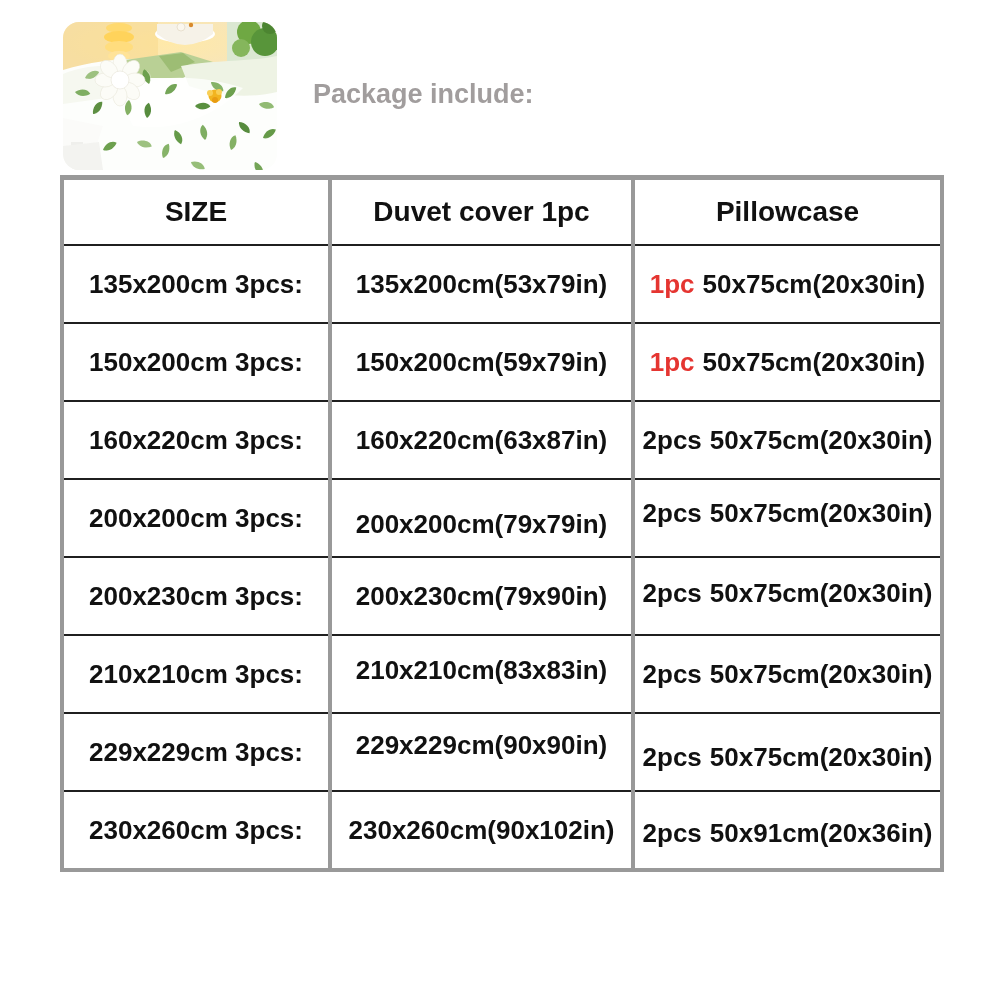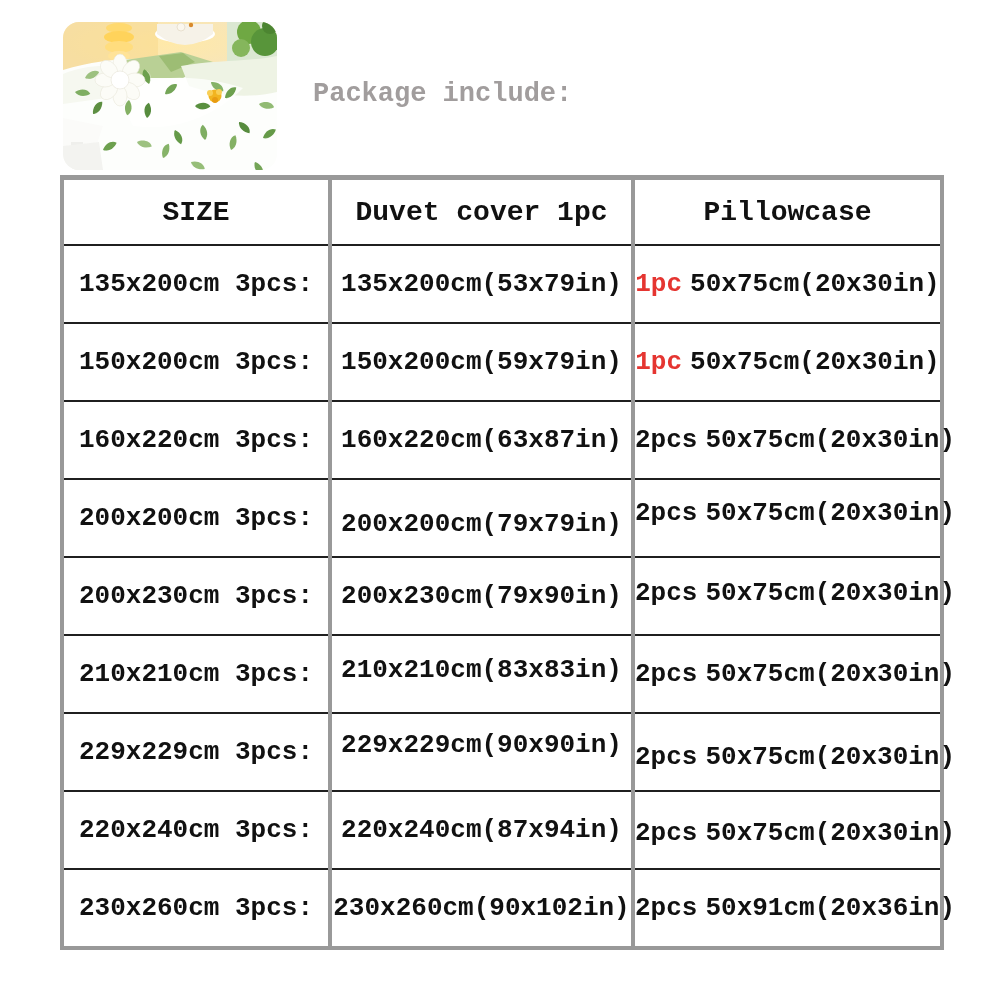--- a/index.html
+++ b/index.html
@@ -1,18 +1,18 @@
 <!DOCTYPE html>
 <html style="--accent-red: #e53531; --muted-text: #a19d9d; --grid-line: #999999; --row-line: #1f1f1f; --table-text: #111111;"><head>
 <meta charset="utf-8">
 <style>
   html,body{margin:0;padding:0;background:#ffffff;}
   .canvas{
     position:relative;width:1000px;height:1000px;background:#ffffff;
-    font-family:Liberation Mono, monospace;overflow:hidden;
+    font-family:Liberation Sans, sans-serif;overflow:hidden;
   }
   
   .product-photo{
     position:absolute;left:63px;top:22px;width:214px;height:148px;
     border-radius:16px;overflow:hidden;display:block;
   }
   .package-info{
     position:absolute;left:313px;top:74px;
     color:var(--muted-text,#a19d9d);
     font-weight:700;font-size:27px;line-height:41px;white-space:nowrap;
@@ -206,25 +206,20 @@
         <td><span class="ct">210x210cm 3pcs:</span></td>
         <td><span class="ct">210x210cm(83x83in)</span></td>
         <td><span class="ct"><span class="qty">2pcs</span><span>50x75cm(20x30in)</span></span></td>
       </tr>
       <tr>
         <td><span class="ct">229x229cm 3pcs:</span></td>
         <td><span class="ct">229x229cm(90x90in)</span></td>
         <td><span class="ct"><span class="qty">2pcs</span><span>50x75cm(20x30in)</span></span></td>
       </tr>
       <tr>
-        <td><span class="ct">220x240cm 3pcs:</span></td>
-        <td><span class="ct">220x240cm(87x94in)</span></td>
-        <td><span class="ct"><span class="qty">2pcs</span><span>50x75cm(20x30in)</span></span></td>
-      </tr>
-      <tr>
         <td><span class="ct">230x260cm 3pcs:</span></td>
         <td><span class="ct">230x260cm(90x102in)</span></td>
         <td><span class="ct"><span class="qty">2pcs</span><span>50x91cm(20x36in)</span></span></td>
       </tr>
     </tbody>
   </table>
 
 </div>
 
 </body></html>

